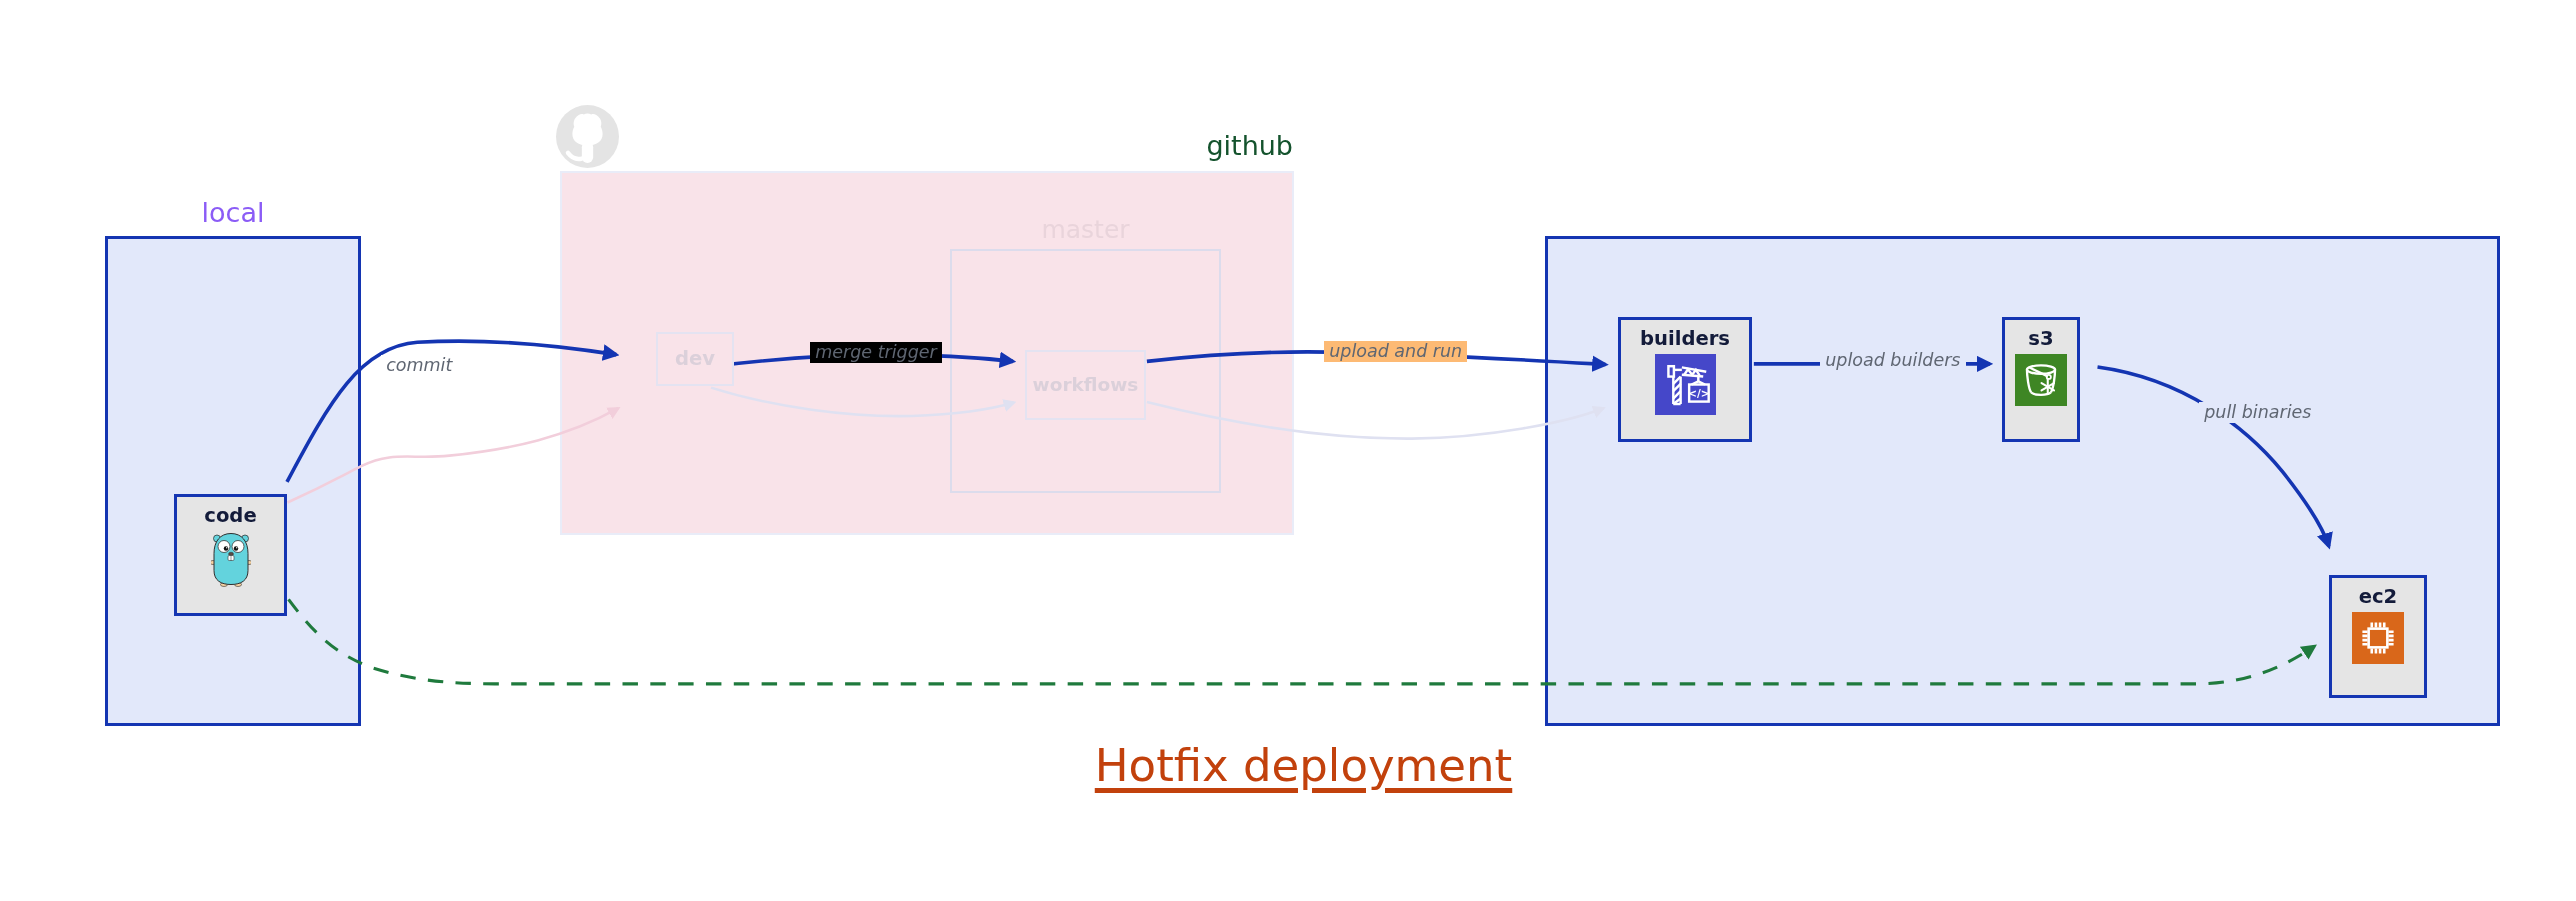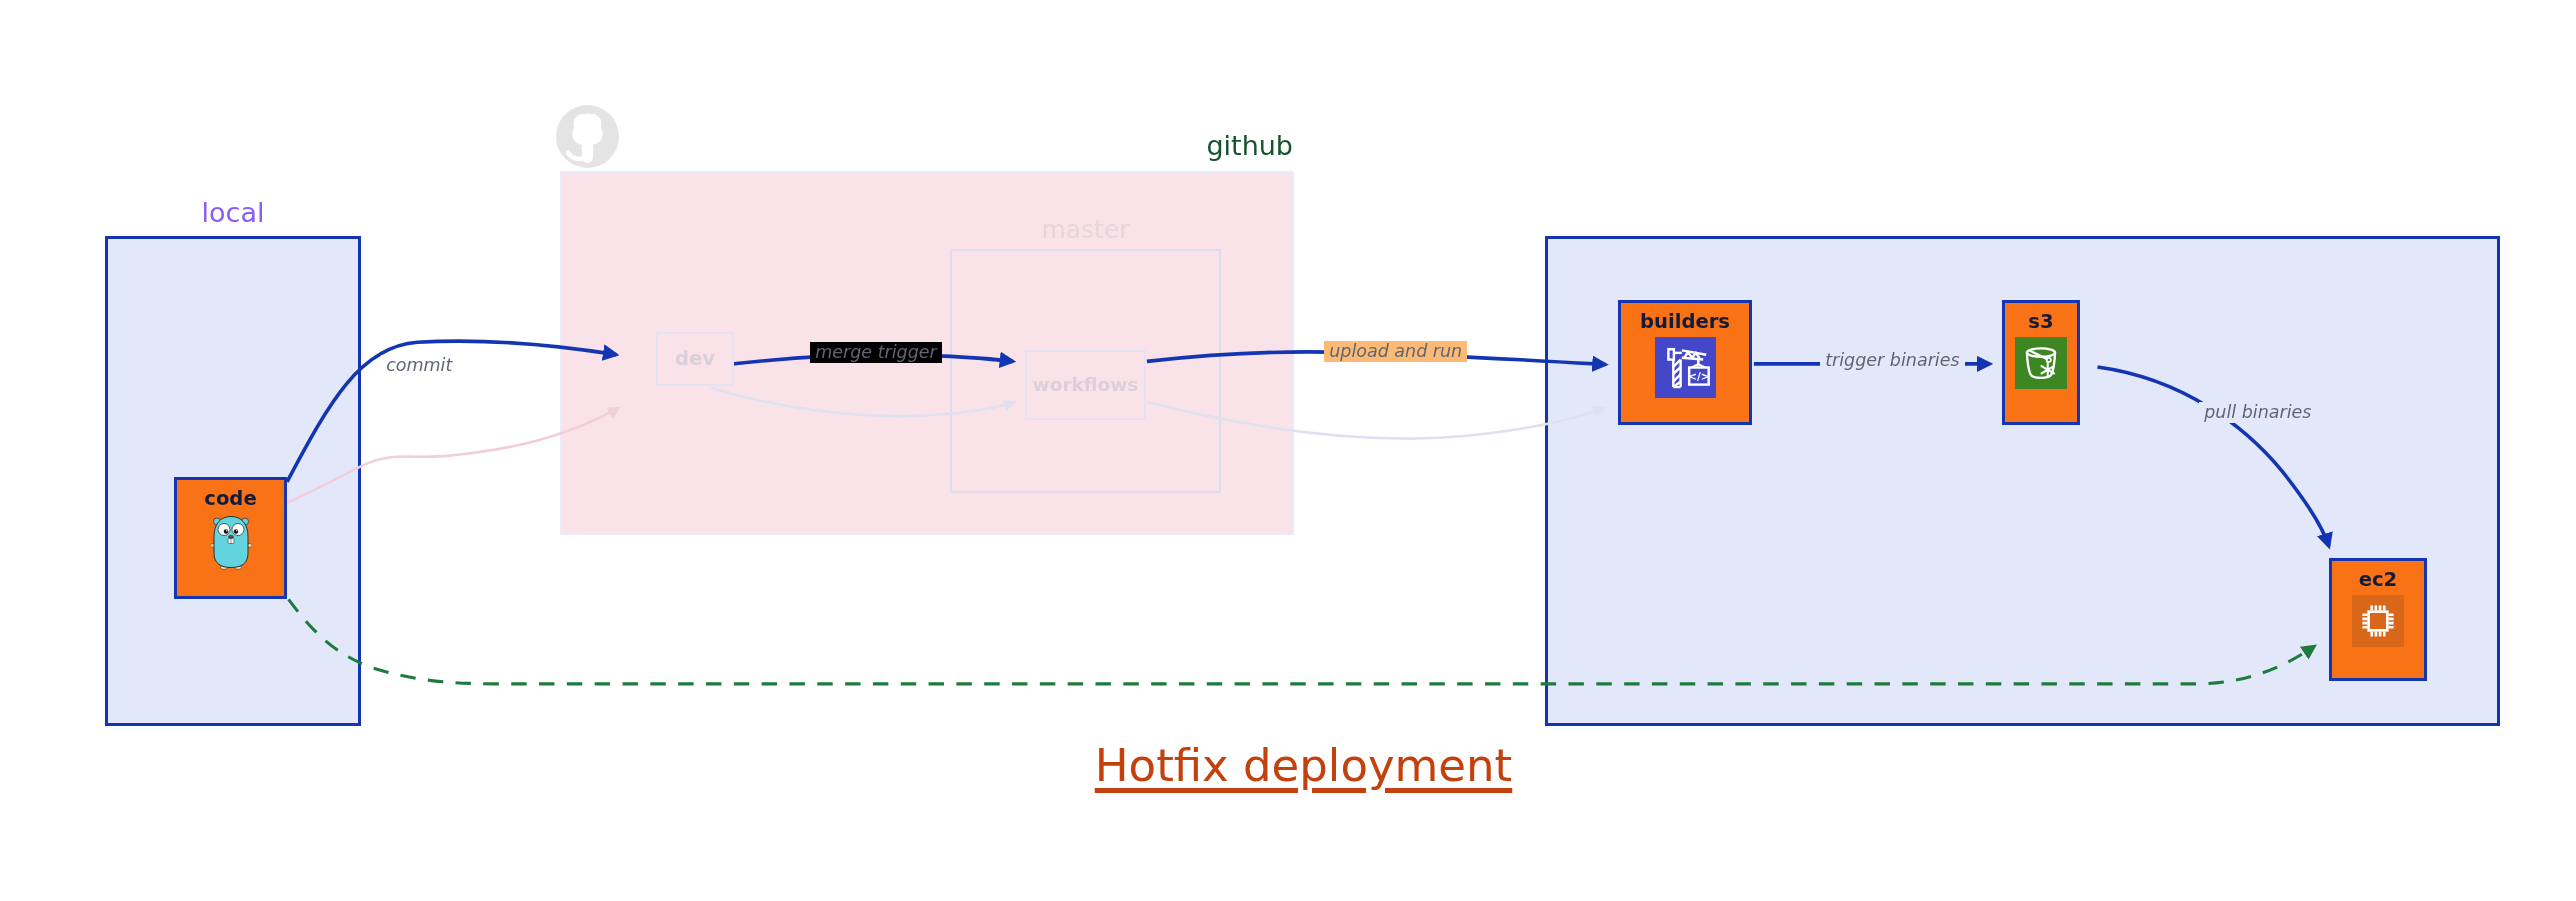--- a/index.html
+++ b/index.html
@@ -20,21 +20,21 @@
   .region-label{position:absolute;font-size:27px;color:#8b5cf6;text-align:center;}
   .label-local{left:105px;top:197px;width:256px;}
   .label-aws{left:1545px;top:197px;width:955px;}
   .label-github{left:560px;top:130px;width:733px;text-align:right;color:#14532d;}
   .label-master{left:950px;top:215px;width:271px;font-size:25px;color:#e9d4db;}
 
   
   .node{position:absolute;box-sizing:border-box;display:flex;flex-direction:column;
         align-items:center;}
   .node .nlabel{font-weight:bold;font-size:19.6px;color:#131b3a;margin-top:8.2px;line-height:1.1;}
-  .node.solid{background:#f97316;border:3.1px solid #1435b2;}
+  .node.solid{background:#e5e5e5;border:3.1px solid #1435b2;margin-top:17px;}
   .node.faded{background:#f9e3e9;border:2.1px solid #e4e3f1;justify-content:center;}
   .node.faded .nlabel{color:#dbd0da;margin-top:0;}
 
   .node.code{left:174px;top:477px;width:113px;height:122px;}
   .node.builders{left:1618px;top:300px;width:134px;height:125px;}
   .node.s3{left:2002px;top:300px;width:78px;height:125px;}
   .node.ec2{left:2329px;top:558px;width:98px;height:123px;}
   .node.dev{left:656px;top:332px;width:78px;height:54px;align-items:center;}
   .node.workflows{left:1025px;top:350px;width:121px;height:70px;font-size:18.5px;}
   .node.workflows .nlabel{font-size:18.5px;}
@@ -193,19 +193,19 @@
         <path d="M38,70 L38,80 M46,70 L46,80 M54,70 L54,80 M62,70 L62,80"></path>
         <path d="M20,38 L30,38 M20,46 L30,46 M20,54 L30,54 M20,62 L30,62"></path>
         <path d="M70,38 L80,38 M70,46 L80,46 M70,54 L80,54 M70,62 L80,62"></path>
       </g>
     </svg>
   </div>
 
   <div class="edge-label el-commit">commit</div>
   <div class="edge-label el-merge">merge trigger</div>
   <div class="edge-label el-run">upload and run</div>
-  <div class="edge-label el-upload">trigger binaries</div>
+  <div class="edge-label el-upload">upload builders</div>
   <div class="edge-label el-pull">pull binaries</div>
 
   <div class="title">Hotfix deployment</div>
 
 </div>
 
 
 </body></html>

